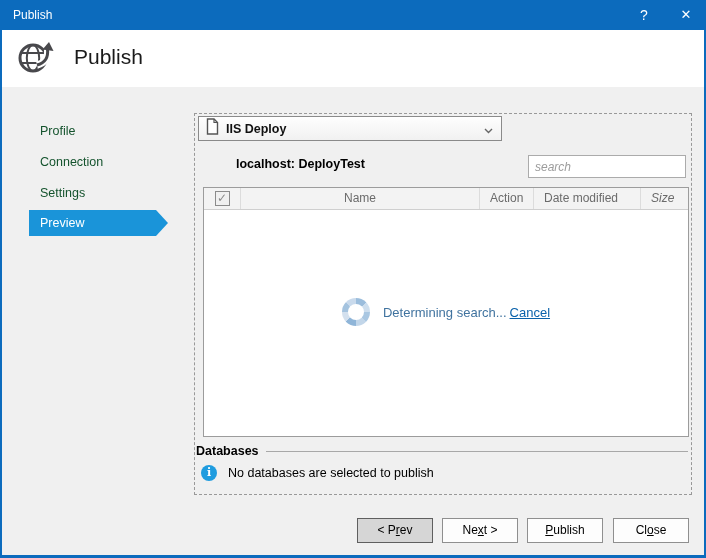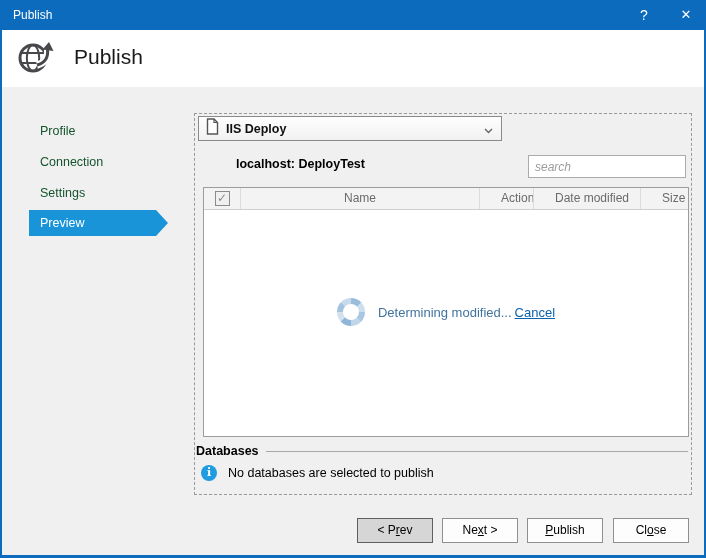--- a/index.html
+++ b/index.html
@@ -37,27 +37,27 @@
   .combo-chevron { margin-left:auto; color:#666; }
 
   .target-label { position:absolute; left:1px; top:43px; font-size:12.5px; font-weight:bold; color:#000;padding-left:40px; }
 
   .search { position:absolute; left:333px; top:41px; width:158px; height:23px; border:1px solid #ababab; background:#fff; font-size:12px; padding:0 6px; font-family:"Liberation Sans",sans-serif; color:#333; }
   .search::placeholder { font-style:italic; color:#9c9c9c; }
 
   
   .ftable { position:absolute; left:8px; top:73px; width:486px; height:250px; border:1px solid #9c9c9c; background:#fff; display:flex; flex-direction:column; }
   .ftable-head { display:flex; height:22px; background:#f3f3f3; border-bottom:1px solid #cfcfcf; color:#6b6b6b; font-size:12px; }
-  .th { line-height:21px; padding:0 21px; white-space:nowrap; overflow:hidden; }
+  .th { line-height:21px; padding:0 10px; white-space:nowrap; overflow:hidden; }
   .th + .th { border-left:1px solid #dcdcdc; }
   .th-check { flex:0 0 36px; display:flex; align-items:center; justify-content:center; padding:0; }
   .th-name { flex:0 0 239px; text-align:center; }
   .th-action { flex:0 0 54px;text-align:center; }
   .th-date { flex:0 0 107px; }
-  .th-size { flex:1 1 auto; }
+  .th-size { flex:1 1 auto;font-style:italic; }
   .checkbox { width:15px; height:15px; background:#f0f0f0; border:1px solid #8b8b8b; color:#8a8a8a; font-size:12px; font-weight:bold; line-height:13px; text-align:center; }
 
   .ftable-body { position:relative; flex:1 1 auto; background:#fff; }
   .status-row { position:absolute; left:0; right:0; top:88px; display:flex; align-items:center; justify-content:center; }
   .spinner { position:relative; width:28px; height:28px; border-radius:50%;
     background:conic-gradient(#9bbddc 0 45deg,#cddeee 45deg 90deg,#a9c7e2 90deg 135deg,#c2d6e9 135deg 180deg,#8fb5d8 180deg 225deg,#d3e0ee 225deg 270deg,#a4c3df 270deg 315deg,#c9daec 315deg 360deg); }
   .spinner::after { content:""; position:absolute; left:6px; top:6px; width:16px; height:16px; border-radius:50%; background:#fff; }
   .status-text { margin-left:13px; font-size:13px; color:#40739f; }
   .cancel-link { margin-left:3px; font-size:13px; color:#0a62ab; text-decoration:underline; cursor:pointer; }
 
@@ -141,21 +141,21 @@
           <div class="checkbox">✓</div>
         </div>
         <div class="th th-name">Name</div>
         <div class="th th-action">Action</div>
         <div class="th th-date">Date modified</div>
         <div class="th th-size">Size</div>
       </div>
       <div class="ftable-body">
         <div class="status-row">
           <div class="spinner"></div>
-          <div class="status-text">Determining modified...</div>
+          <div class="status-text">Determining search...</div>
           <div class="cancel-link">Cancel</div>
         </div>
       </div>
     </div>
 
     <div class="db-head">
       <span class="db-title">Databases</span>
       <span class="db-rule"></span>
     </div>
     <div class="db-msg-row">

